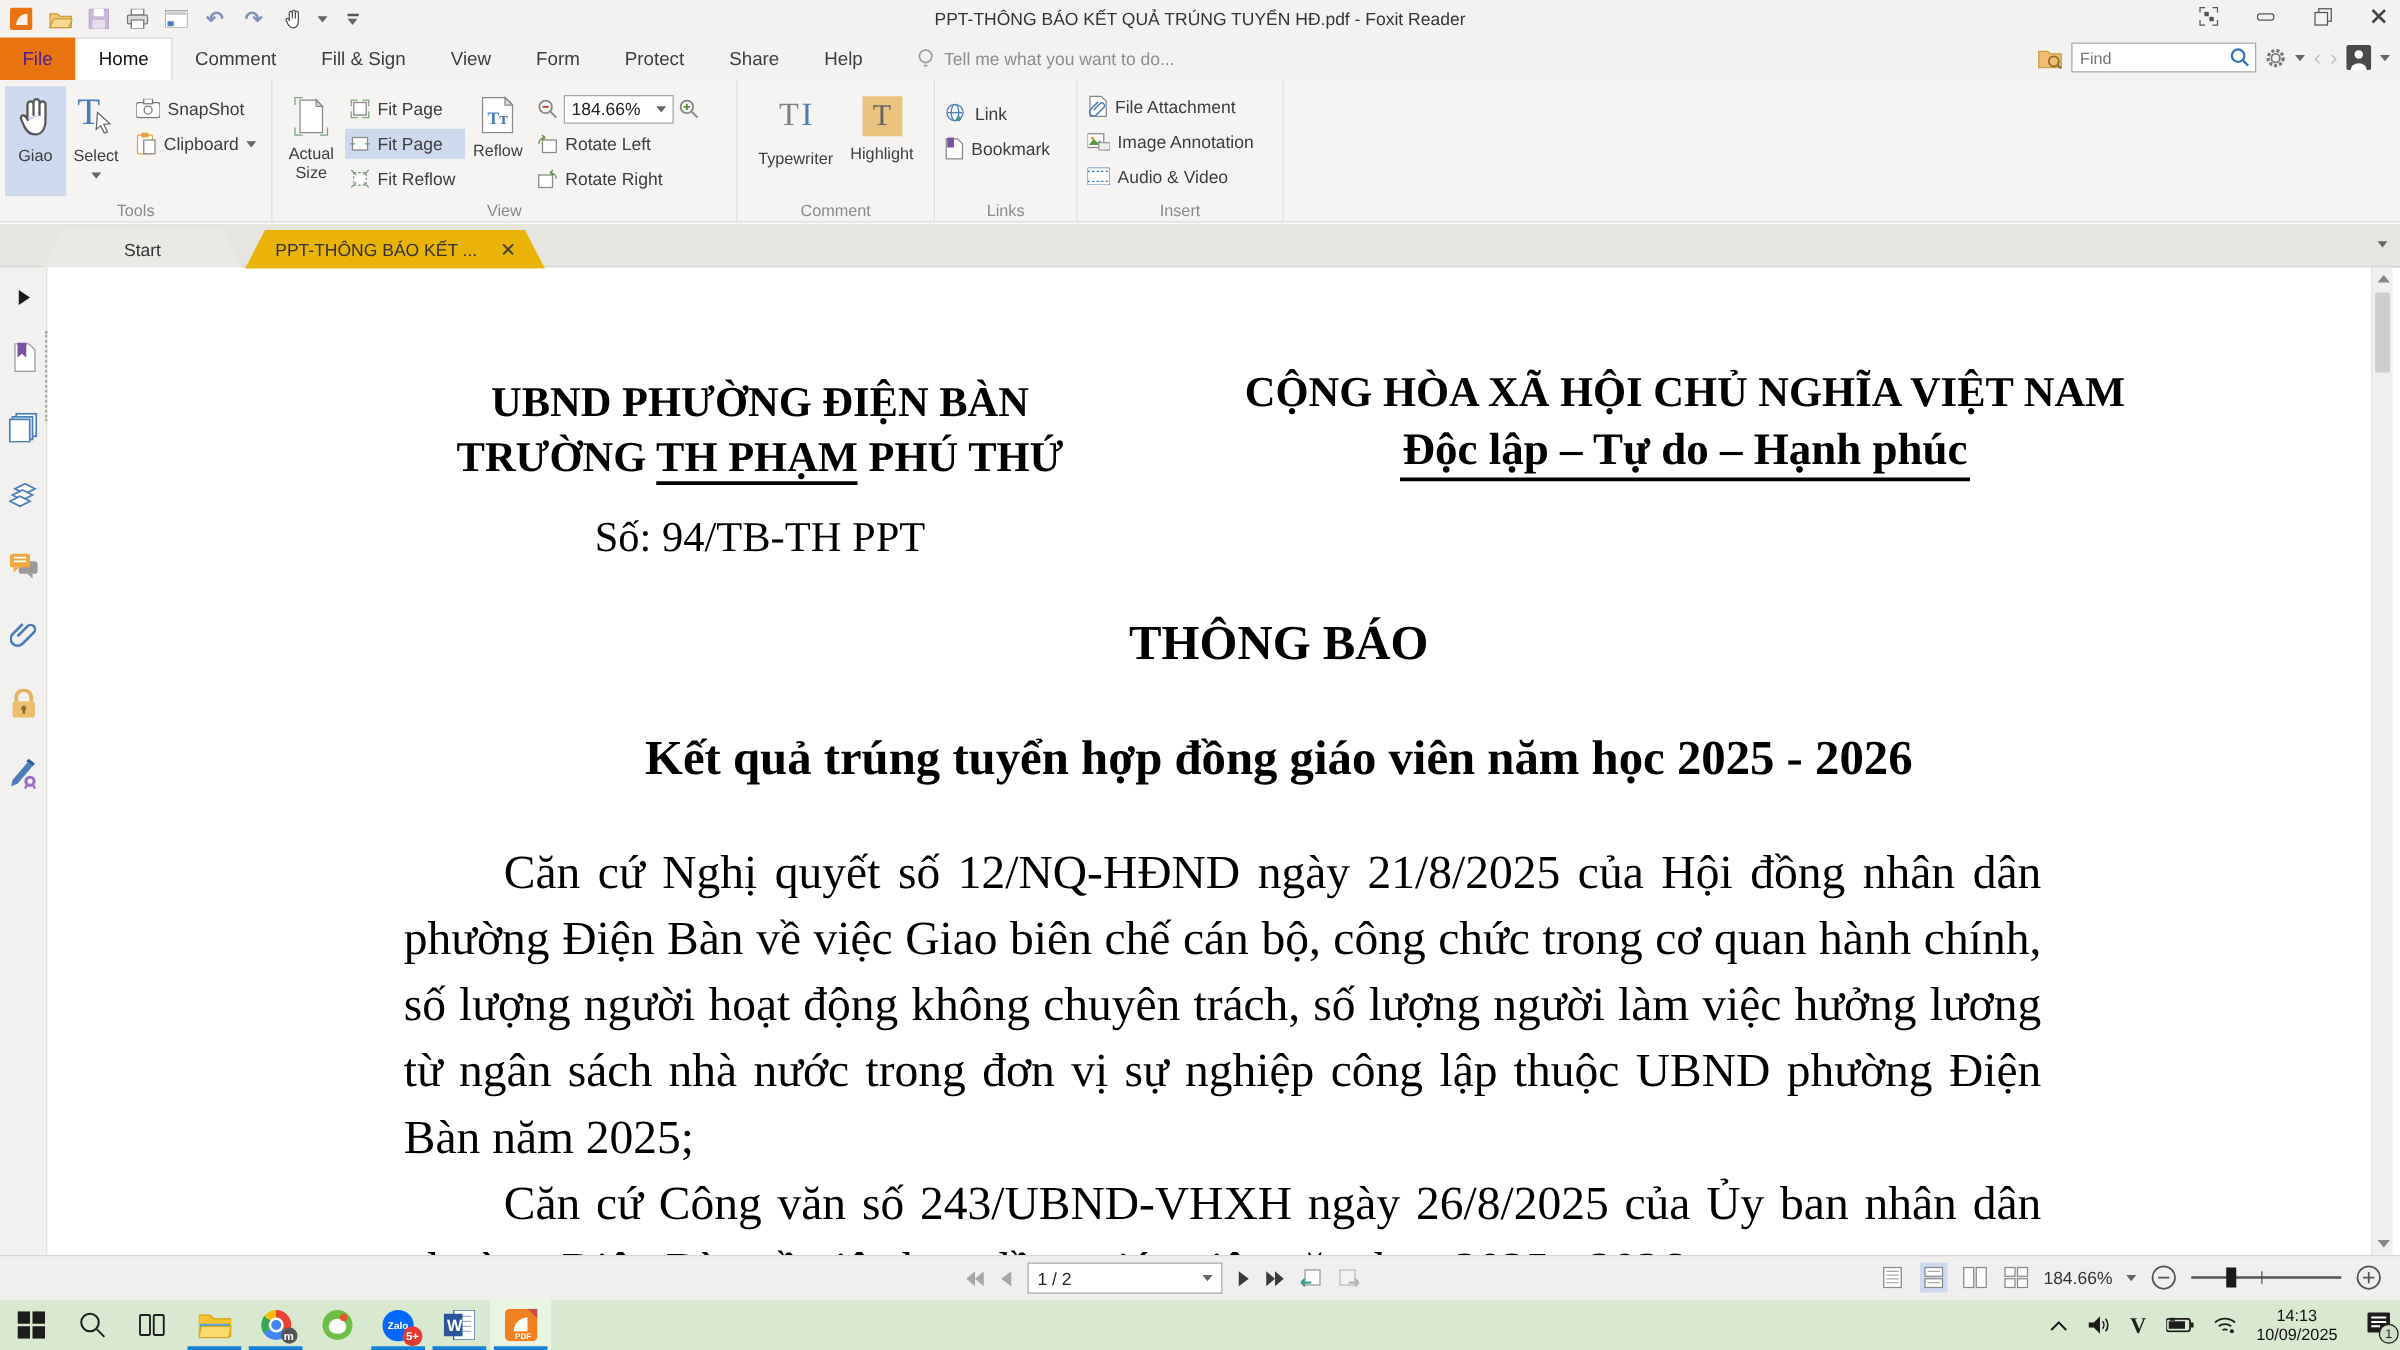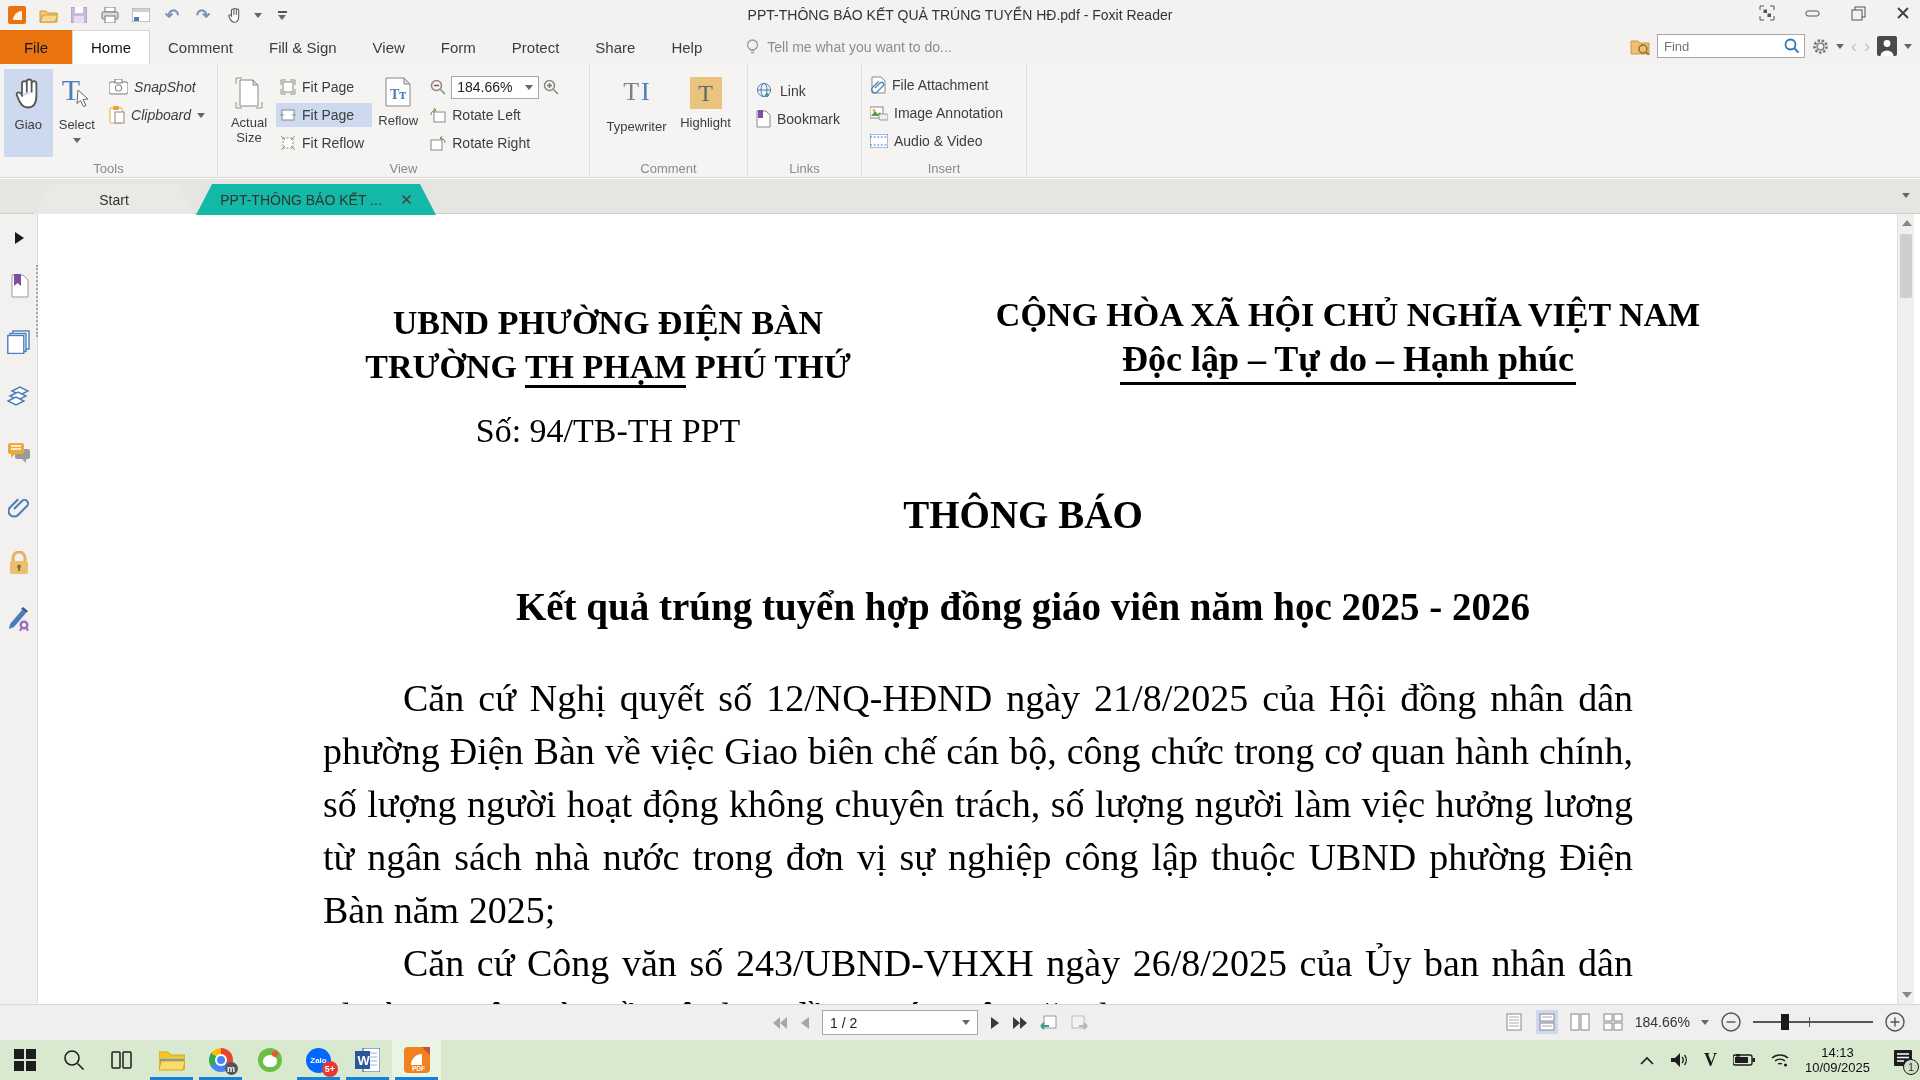--- a/index.html
+++ b/index.html
@@ -11,21 +11,21 @@
   
   #titlebar { left:0; top:0; width:1920px; height:30px; background:#f3f2f0; }
   #qat { left:6px; top:3px; display:flex; align-items:center; gap:9px; height:24px; }
   .qbtn { width:22px; height:22px; display:flex; align-items:center; justify-content:center; }
   .undoredo { font-size:17px; color:#7d93b8; font-weight:bold; line-height:1; }
   #title-text { left:400px; right:400px; top:7px; text-align:center; font-size:14px; color:#333; white-space:nowrap; }
   #win-controls { right:10px; top:5px; display:flex; gap:30px; align-items:center; }
 
   
   #tabrow { left:0; top:30px; width:1920px; height:34px; background:#f3f2f0; display:flex; align-items:stretch; }
-  .ftab { width:72px; background:#e9740f; color:#0f172a; font-size:15px; display:flex; align-items:center; justify-content:center; }
+  .ftab { width:60px; background:#e9740f; color:#4c1d95; font-size:15px; display:flex; align-items:center; justify-content:center; }
   .rtab { padding:0 18px; font-size:15px; color:#3d3d3d; display:flex; align-items:center; }
   .rtab.active { background:#fff; border:1px solid #d8d6d4; border-bottom:none; color:#111; }
   #tellme { display:flex; align-items:center; gap:8px; margin-left:26px; color:#8d8d8d; font-size:14px; }
   #findbar { position:absolute; right:8px; top:4px; display:flex; align-items:center; gap:7px; }
   #find-input { width:148px; height:24px; border:1px solid #a9a7a5; background:#fff; font-size:13px; padding:0 24px 0 6px; color:#444; font-family:"Liberation Sans",sans-serif; }
   .dim-arrow { color:#c4c2c0; font-size:18px; line-height:1; }
   .tiny-caret { width:0; height:0; border-left:4px solid transparent; border-right:4px solid transparent; border-top:5px solid #666; }
 
   
   #ribbon { left:0; top:64px; width:1920px; height:114px; background:#f5f4f2; border-bottom:1px solid #dcdad8; display:flex; }
@@ -39,21 +39,21 @@
   .combo { width:88px; height:23px; border:1px solid #a9a7a5; background:#fff; display:flex; align-items:center; justify-content:space-between; padding:0 5px; font-size:14px; color:#222; }
   .ti-t { font-family:"Liberation Serif",serif; font-size:26px; color:#808080; }
   .ti-i { font-family:"Liberation Serif",serif; font-size:26px; color:#4a7ebb; }
   .hl-box { width:32px; height:32px; background:#eac47f; display:flex; align-items:center; justify-content:center; font-family:"Liberation Serif",serif; font-size:24px; color:#666; }
 
   
   #doctabs { left:0; top:179px; width:1920px; height:35px; background:#e7e5e2; border-bottom:1px solid #cfcdcb; }
   .dtab { position:absolute; top:5px; height:31px; display:flex; align-items:center; justify-content:center; gap:14px; font-size:14px; color:#333;
           clip-path: polygon(16px 0, calc(100% - 16px) 0, 100% 100%, 0 100%); }
   .dtab.inactive { background:#ebe9e6; }
-  .dtab.active { background:#14b8a6; z-index:3;gap:19px; }
+  .dtab.active { background:#eab308; z-index:3;gap:19px; }
   #doctab-caret { position:absolute; right:10px; top:14px; }
 
   
   #sidebar { left:0; top:214px; width:38px; height:790px; background:#f2f1ef; border-right:1px solid #dcdad8; }
   .sb-ic { position:absolute; left:7px; width:24px; height:24px; display:flex; align-items:center; justify-content:center; }
   #sb-handle { position:absolute; left:36px; top:265px; height:72px; width:2px; border-left:2px dotted #a8a6a4; }
 
   
   #page { left:38px; top:214px; width:1859px; height:790px; background:#fff; overflow:hidden; font-family:"Liberation Serif",serif; color:#000; }
   .hdr { position:absolute; text-align:center; font-weight:bold; }
@@ -241,21 +241,21 @@
     <div class="bigbtn">
       <span style="position:relative;width:30px;height:34px;">
         <span style="font-family:'Liberation Serif',serif;font-size:30px;color:#4a7ebb;position:absolute;left:0;top:-4px;">T</span>
         <svg width="16" height="18" style="position:absolute;left:14px;top:12px;">
             <path d="M2 1 l10 9 -5 .5 3 6 -2.5 1 -3-6 -3.5 3 z" fill="#fff" stroke="#666"></path>
           </svg>
       </span>
       <span>Select</span>
       <span class="tiny-caret"></span>
     </div>
-    <div class="minicol" style="margin-left:4px;font-style:italic;">
+    <div class="minicol" style="margin-left:4px;">
       <div class="minirow">
         <svg width="19" height="16">
             <rect x="0" y="3" width="19" height="12" rx="2" fill="#fff" stroke="#777"></rect>
             <rect x="6" y="0" width="7" height="4" fill="#fff" stroke="#777"></rect>
             <circle cx="9.5" cy="9" r="3.2" fill="none" stroke="#777"></circle>
           </svg>
         <span>SnapShot</span>
       </div>
       <div class="minirow">
         <svg width="16" height="18">

